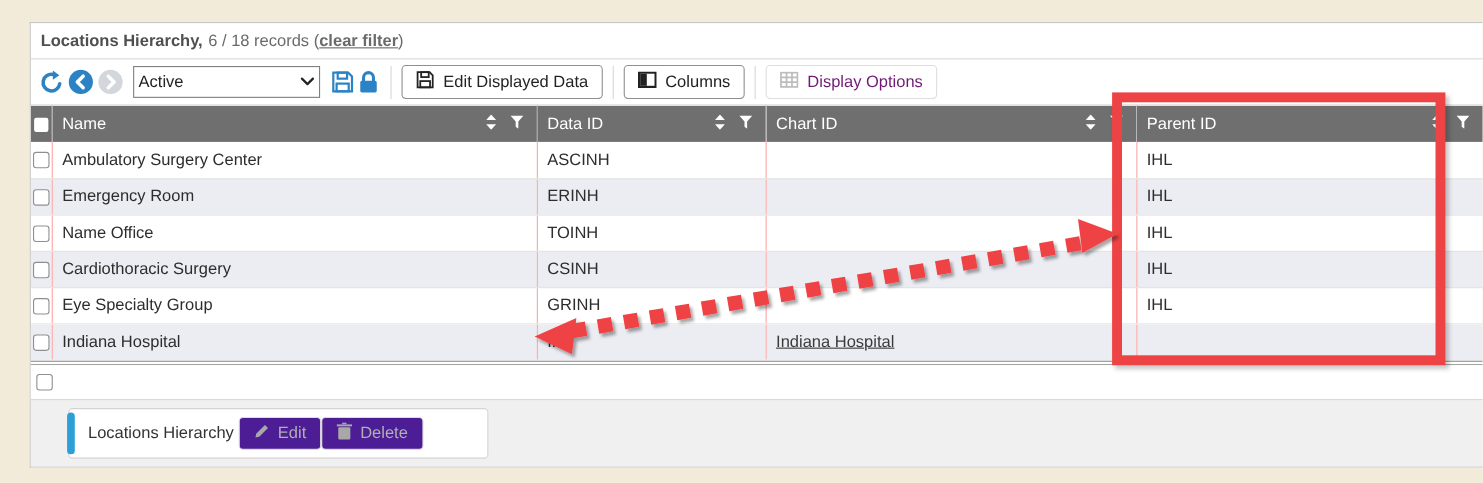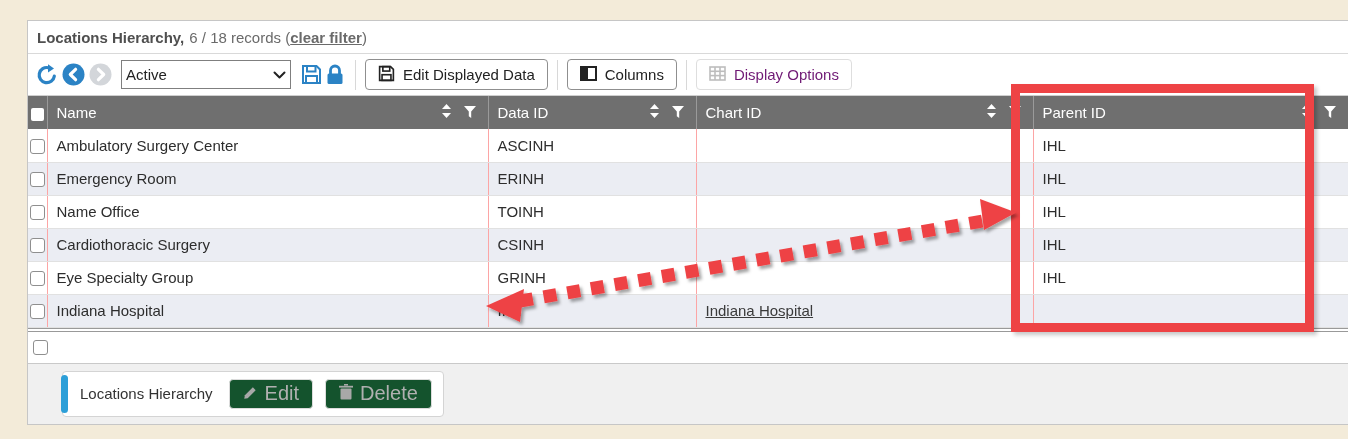--- a/index.html
+++ b/index.html
@@ -51,26 +51,26 @@
                 vertical-align:middle;cursor:pointer;}
   .cell-link{color:#3a3a3a;text-decoration:underline;cursor:pointer;}
 
   .double-line{height:4px;border-top:1px solid #999;border-bottom:1px solid #999;background:#fff;}
   .empty-row{height:32px;background:#fff;display:flex;align-items:center;padding-left:5px;
              border-bottom:1px solid #c9c9c9;}
 
   
   .footerband{height:60px;background:#f0f0f0;display:flex;align-items:center;}
   .infobox{position:relative;margin-left:34px;width:382px;height:46px;background:#fff;
-           border:1px solid #d4d4d4;border-radius:4px;display:flex;align-items:center;padding-left:17px;gap:12px;}
+           border:1px solid #d4d4d4;border-radius:4px;display:flex;align-items:center;padding-left:17px;}
   .infobox::before{content:"";position:absolute;left:-2px;top:3px;bottom:3px;width:7px;
                    background:var(--accent);border-radius:4px;}
   .infobox .lbl{font-size:15px;color:#333;margin-right:4px;}
   .btn-sm{height:30px;display:inline-flex;align-items:center;gap:7px;padding:0 13px;
-          background:#14532d;border:1px solid #dcdcdc;border-radius:4px;font-size:20px;color:#b0b0b0;cursor:default;}
+          background:#4c1d95;border:1px solid #dcdcdc;border-radius:4px;font-size:15px;color:#b0b0b0;cursor:default;}
 
   
   .red-rect{position:absolute;left:1011px;top:84px;width:303px;height:248px;
             border:9px solid var(--red);box-shadow:3px 3px 4px rgba(0,0,0,.22);z-index:5;pointer-events:none;}
   .annot-svg{position:absolute;left:0;top:0;z-index:6;pointer-events:none;}
 </style>
 </head>
 <body>
 
 <div class="stage">

